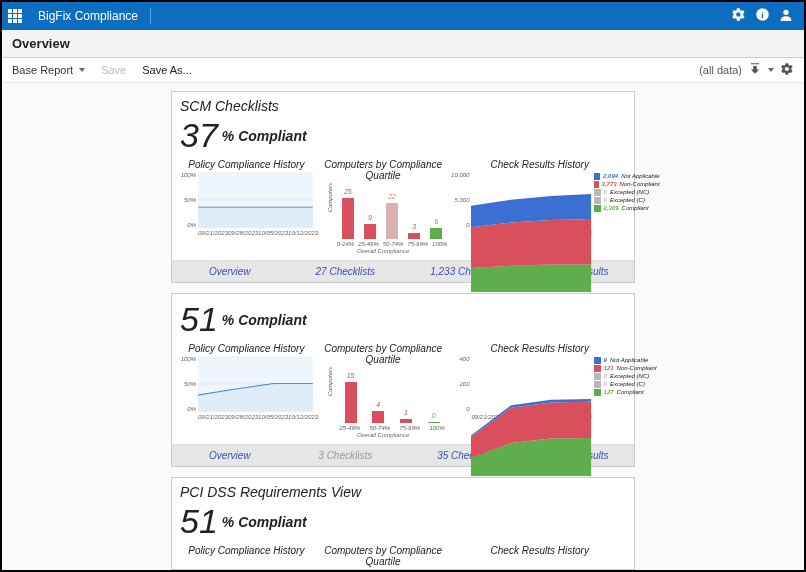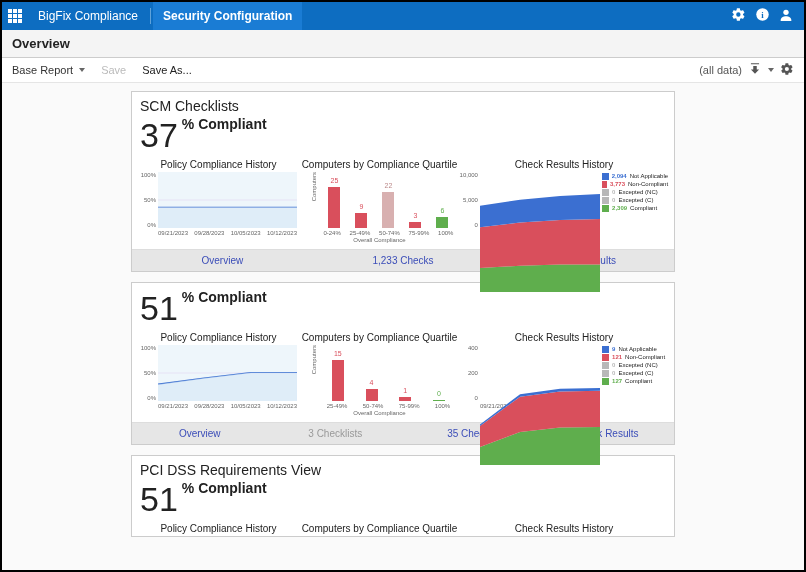--- a/index.html
+++ b/index.html
@@ -21,23 +21,23 @@
   .toolbar{display:flex;align-items:center;padding:4px 10px;background:#fff;border-bottom:1px solid #e5e5e5;font-size:11px;}
   .toolbar .sel{display:flex;align-items:center;gap:6px;color:#333;}
   .toolbar .disabled{color:#bbb;margin-left:16px;}
   .toolbar .saveas{margin-left:16px;cursor:pointer;}
   .toolbar .spacer{flex:1;}
   .toolbar .right{display:flex;align-items:center;gap:6px;color:#555;}
   .gear-small svg{width:14px;height:14px;}
   
   .scroll{height:498px;overflow-y:scroll;background:#fafafa;padding:4px 0 4px 0;}
   
-  .panel{width:544px;margin:4px auto 10px auto;border:1px solid #ccc;background:#fff;padding:6px 8px 0 8px;}
+  .panel{width:464px;margin:4px auto 10px auto;border:1px solid #ccc;background:#fff;padding:6px 8px 0 8px;font-style:italic;}
   .panel-title{font-size:14px;font-weight:normal;margin-bottom:2px;}
-  .big-pct{display:flex;align-items:flex-start;gap:4px;margin-bottom:4px;}
+  .big-pct{display:flex;align-items:center;gap:4px;margin-bottom:4px;}
   .big-pct .num{font-size:34px;font-weight:300;}
   .big-pct .lbl{font-size:14px;font-weight:bold;}
   .charts-row{display:flex;gap:4px;}
   .chart-box{flex:1;min-width:0;}
   .chart-title{font-size:10px;text-align:center;margin-bottom:2px;}
   .chart-area{height:56px;position:relative;}
   .xaxis{display:flex;justify-content:space-between;font-size:6px;color:#666;margin-top:2px;}
   .yaxis{position:absolute;left:0;top:0;bottom:0;width:18px;font-size:6px;color:#666;display:flex;flex-direction:column;justify-content:space-between;align-items:flex-end;padding-right:2px;}
   
   .line-plot{position:absolute;left:18px;right:0;top:0;bottom:0;}
@@ -82,21 +82,20 @@
       <div></div>
       <div></div>
       <div></div>
       <div></div>
       <div></div>
       <div></div>
       <div></div>
   </div>
   <span class="nav-item">BigFix Compliance</span>
   <div class="nav-sep"></div>
-  <span class="nav-item active" style="font-weight:bold;">Security Configuration</span>
   <div class="nav-spacer"></div>
   <span class="nav-icon">
     <svg viewBox="0 0 24 24" width="15" height="15" fill="#fff">
         <path d="M19.14,12.94a7,7,0,0,0,.05-.94,7,7,0,0,0-.05-.94l2.11-1.65a.5.5,0,0,0,.12-.64l-2-3.46a.5.5,0,0,0-.61-.22l-2.49,1a7,7,0,0,0-1.63-.94l-.38-2.65A.5.5,0,0,0,13.77,2H9.77a.5.5,0,0,0-.49.42L8.9,5.07a7,7,0,0,0-1.63.94l-2.49-1a.5.5,0,0,0-.61.22l-2,3.46a.5.5,0,0,0,.12.64L4.4,11a7,7,0,0,0-.05.94,7,7,0,0,0,.05.94L2.29,14.53a.5.5,0,0,0-.12.64l2,3.46a.5.5,0,0,0,.61.22l2.49-1a7,7,0,0,0,1.63.94l.38,2.65a.5.5,0,0,0,.49.42h4a.5.5,0,0,0,.49-.42l.38-2.65a7,7,0,0,0,1.63-.94l2.49,1a.5.5,0,0,0,.61-.22l2-3.46a.5.5,0,0,0-.12-.64ZM11.77,15.5A3.5,3.5,0,1,1,15.27,12,3.5,3.5,0,0,1,11.77,15.5Z"></path>
       </svg>
   </span>
   <span class="nav-icon">
     <svg viewBox="0 0 24 24" width="15" height="15" fill="#fff">
         <circle cx="12" cy="12" r="10" fill="#fff"></circle>
         <text x="12" y="17" text-anchor="middle" font-size="14" fill="#0d6dc1" font-family="Georgia" font-weight="bold">i</text>
@@ -247,20 +246,21 @@
                 <span class="swatch" style="background:#5fae4d"></span>
                 <span class="num" style="color:#5fae4d">2,309</span>
                 <span>Compliant</span>
               </div>
             </div>
         </div>
       </div>
     </div>
     <div class="panel-links">
         <a class="">Overview</a>
+        <a class="">27 Checklists</a>
         <a class="">1,233 Checks</a>
         <a class="">Check Results</a>
       </div>
   </div>
     <div class="panel">
     <div class="big-pct">
       <span class="num">51</span>
         <span class="lbl">% Compliant</span>
     </div>
     <div class="charts-row">

